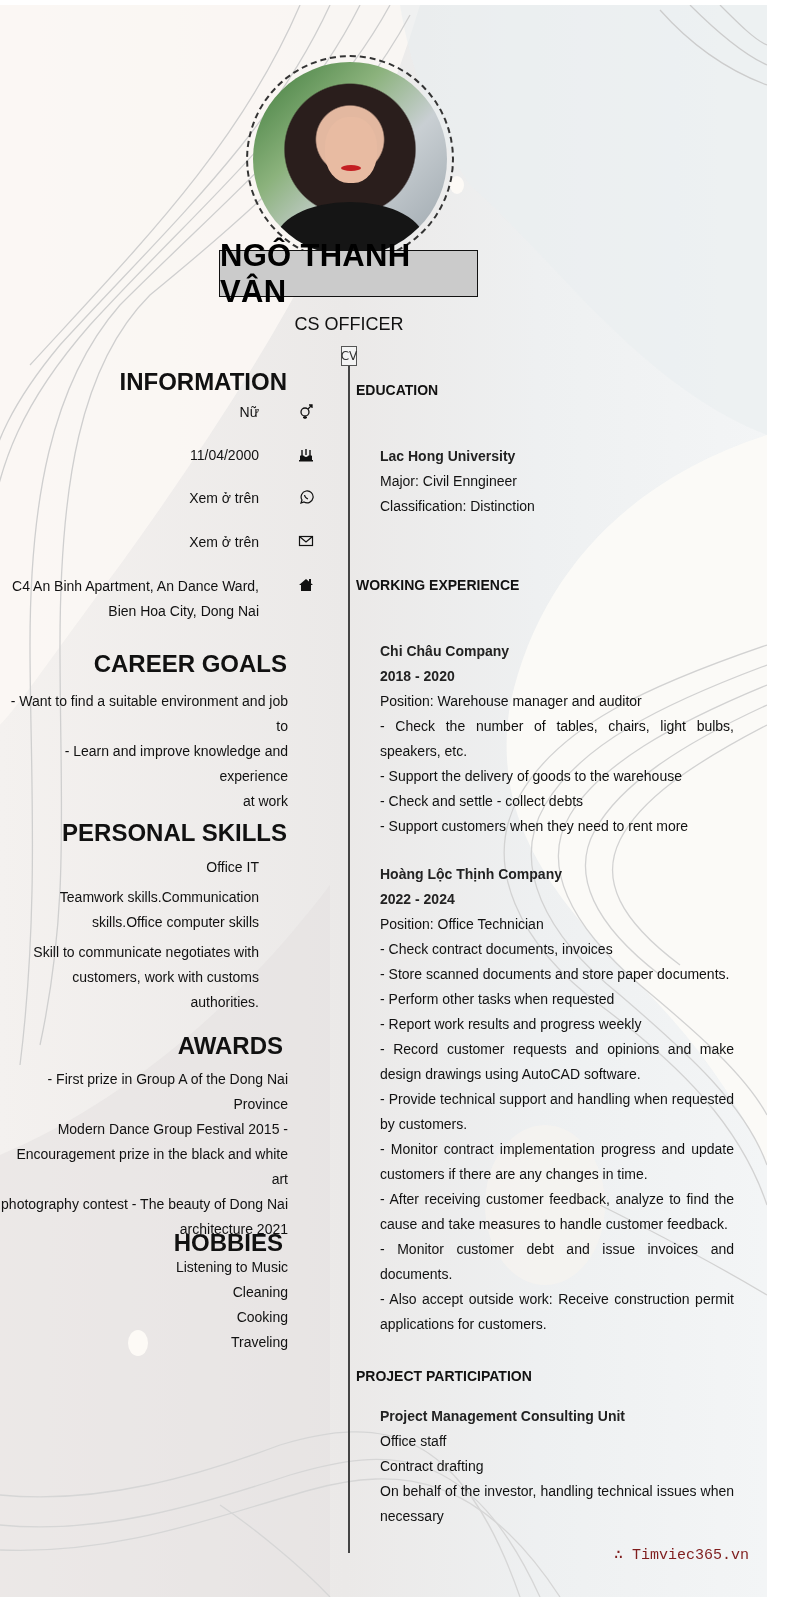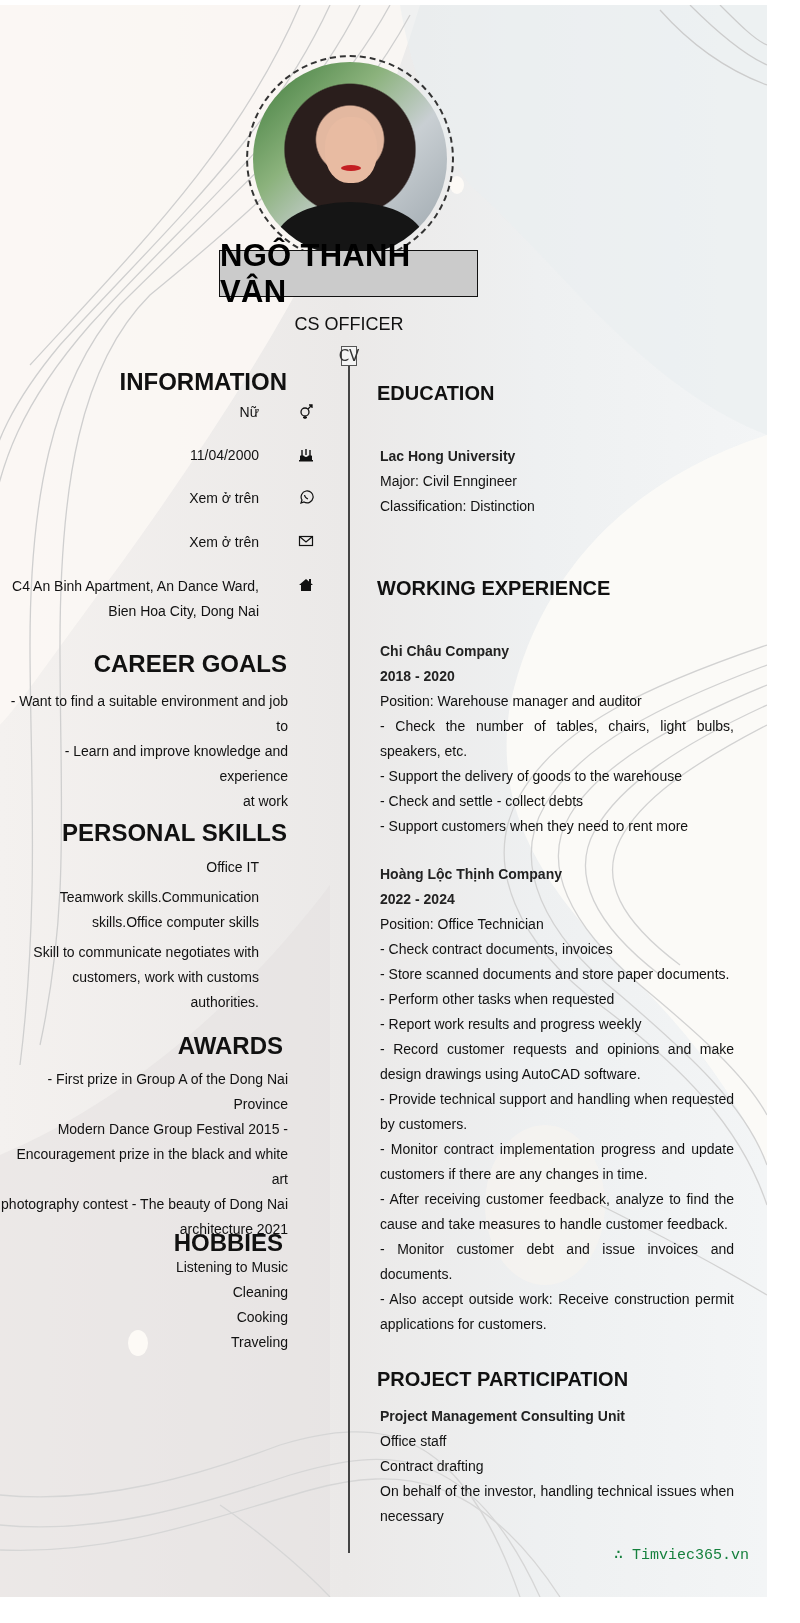--- a/index.html
+++ b/index.html
@@ -35,40 +35,40 @@
     background: #cbcbcb; border: 1.5px solid #111; box-sizing: border-box;
     display: flex; align-items: center; justify-content: center;
     font-weight: bold; font-size: 31px; letter-spacing: 0.3px; color: #000;
   }
   .job-title {
     position: absolute; left: 200px; top: 309px; width: 298px; text-align: center;
     font-size: 18px; color: #111;
   }
   .cv-mark {
     position: absolute; left: 341px; top: 341px; width: 16px; height: 20px;
-    border: 1.5px solid #555; box-sizing: border-box; font-size: 15px;
+    border: 1.5px solid #555; box-sizing: border-box; font-size: 12px;
     font-family: "DejaVu Sans", sans-serif; display:flex; align-items:center; justify-content:center; color:#333;
     background:#f4f4f4;
   }
   .timeline-line { position: absolute; left: 348px; top: 361px; width: 2px; height: 1187px; background: #444; }
 
   .h-left { position: absolute; right: 480px; font-weight: bold; font-size: 24px; text-align: right; color: #111; white-space: nowrap; }
-  .h-right { position: absolute; left: 377px; font-weight: bold; font-size: 20px; color: #111; white-space: nowrap; }
+  .h-right { position: absolute; left: 356px; font-weight: bold; font-size: 14px; color: #111; white-space: nowrap; }
   .info-icon { position: absolute; left: 297px; width: 18px; height: 18px; font-size: 14px; text-align:center; color:#111; }
 
   .txt-left { position: absolute; right: 479px; font-size: 14px; line-height: 25px; text-align: right; color: #111; }
   .txt-left-i { position: absolute; right: 508px; font-size: 14px; line-height: 25px; text-align: right; color: #111; }
 
   .txt-right { position: absolute; left: 380px; width: 354px; font-size: 14px; line-height: 25px; color: #111; }
   .txt-right .b { font-weight: bold; color: #222; }
   .txt-right .j { text-align: justify; text-align-last: left; }
 
   .watermark {
     position: absolute; left: 614px; top: 1545px; font-family: "Liberation Mono", "DejaVu Sans Mono", monospace;
-    font-size: 15px; color: #15803d; top: 1545px;
+    font-size: 15px; color: #7f1d1d; top: 1545px;
   }
 </style>
 </head>
 <body>
 
 <div class="page">
   <svg class="bg-svg" viewBox="0 0 767 1592" preserveAspectRatio="none">
 
     <path d="M0,0 L420,0 C360,200 250,380 120,560 C60,640 20,700 0,720 Z" fill="#fbf8f4" opacity="0.85"></path>
     <path d="M400,0 L767,0 L767,430 C640,380 560,260 470,180 C430,120 410,60 400,0 Z" fill="#e9eef0" opacity="0.6"></path>

